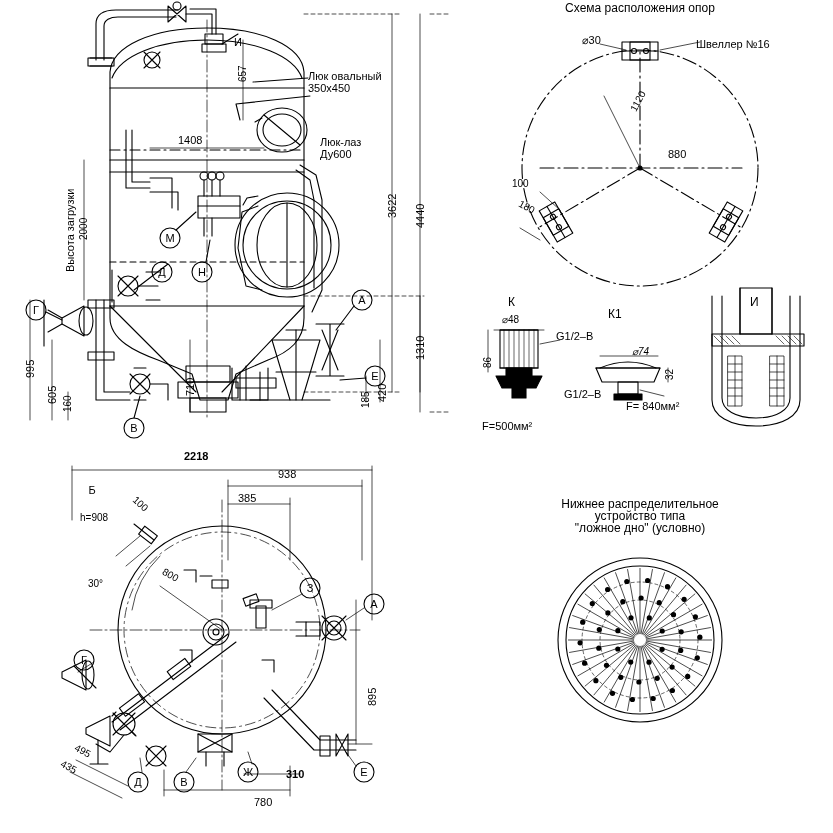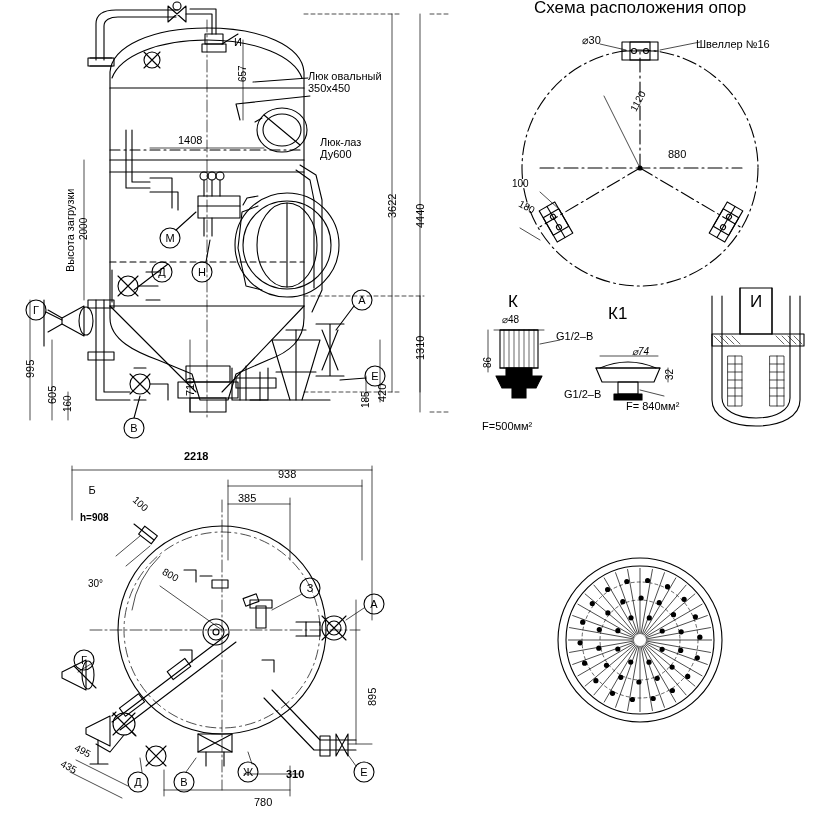--- a/index.html
+++ b/index.html
@@ -28,21 +28,21 @@
     height: 833px;
   }
   .lbl {
     position: absolute;
     font-size: 11px;
     line-height: 12px;
     white-space: pre;
     color: #000;
   }
   .lbl.sm { font-size: 10px; }
-  .lbl.big { font-size: 17px; }
+  .lbl.big { font-size: 12px; }
   .ctr { transform: translateX(-50%); }
 </style>
 </head>
 <body>
 
 <div id="sheet">
 
 <svg viewBox="0 0 833 833" xmlns="http://www.w3.org/2000/svg">
   <g fill="none" stroke="#000" stroke-width="1.1" stroke-linecap="round" stroke-linejoin="round">
 
@@ -531,27 +531,29 @@
 <div class="lbl sm" style="left:502px; top:314px;">⌀48</div>
 <div class="lbl sm" style="left:482px; top:368px; transform:rotate(-90deg); transform-origin:left top;">86</div>
 <div class="lbl" style="left:556px; top:330px;">G1/2–В</div>
 <div class="lbl" style="left:482px; top:420px;">F=500мм²</div>
 
 <div class="lbl sm" style="left:632px; top:346px;font-style:italic;">⌀74</div>
 <div class="lbl sm" style="left:664px; top:380px; transform:rotate(-90deg); transform-origin:left top;">32</div>
 <div class="lbl" style="left:564px; top:388px;">G1/2–В</div>
 <div class="lbl" style="left:626px; top:400px;">F= 840мм²</div>
 
+<div class="lbl big ctr" style="left:640px; top:498px; text-align:center; white-space:pre-line;">Нижнее распределительное устройство типа
+"ложное дно" (условно)</div>
 
 <div class="lbl" style="left:184px; top:450px;font-weight:bold;">2218</div>
 <div class="lbl" style="left:278px; top:468px;">938</div>
 <div class="lbl" style="left:238px; top:492px;">385</div>
 <div class="lbl sm" style="left:138px; top:494px; transform:rotate(42deg); transform-origin:left top;">100</div>
 <div class="lbl sm" style="left:166px; top:566px; transform:rotate(30deg); transform-origin:left top;">800</div>
-<div class="lbl sm" style="left:80px; top:512px;font-weight:bold;">h=908</div>
+<div class="lbl sm" style="left:80px; top:512px;">h=908</div>
 <div class="lbl sm" style="left:88px; top:578px;">30°</div>
 <div class="lbl" style="left:366px; top:706px; transform:rotate(-90deg); transform-origin:left top;">895</div>
 <div class="lbl sm" style="left:78px; top:742px; transform:rotate(28deg); transform-origin:left top;">495</div>
 <div class="lbl sm" style="left:64px; top:758px; transform:rotate(28deg); transform-origin:left top;">435</div>
 <div class="lbl" style="left:286px; top:768px;font-weight:bold;">310</div>
 <div class="lbl" style="left:254px; top:796px;">780</div>
 
 <div class="lbl ctr" style="left:92px; top:484px;">Б</div>
 <div class="lbl ctr" style="left:310px; top:582px;">З</div>
 <div class="lbl ctr" style="left:374px; top:598px;">А</div>

